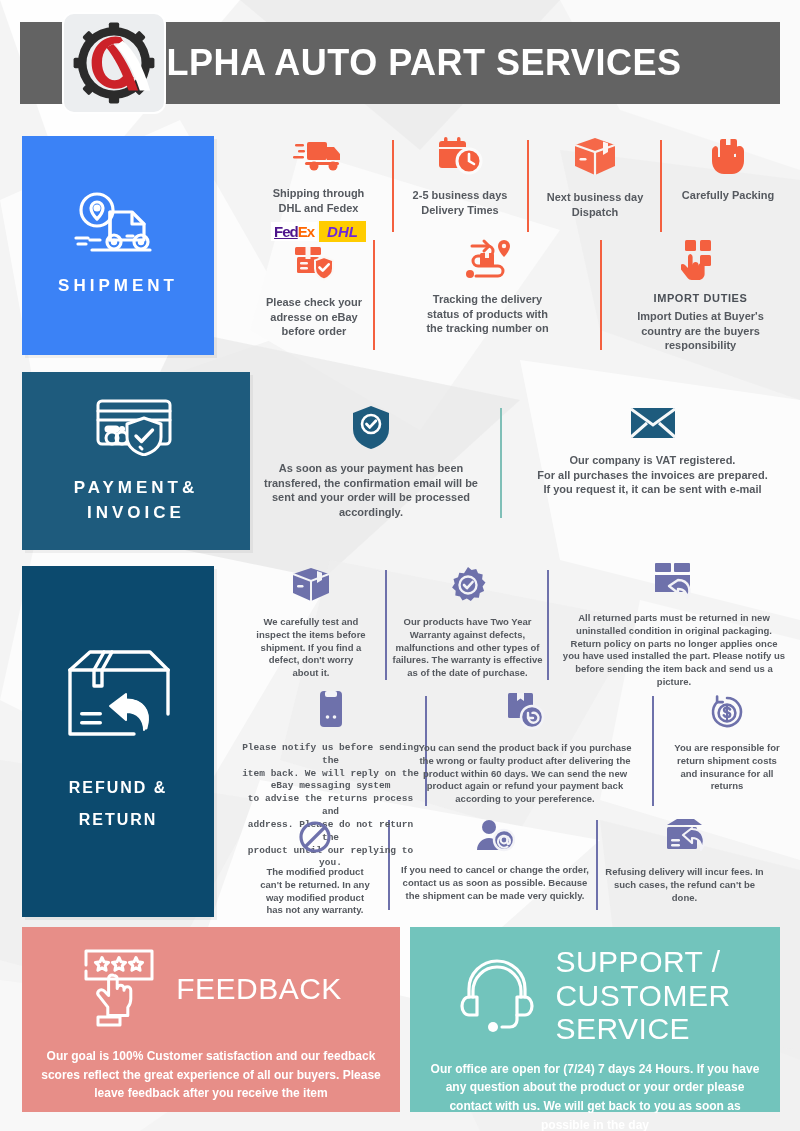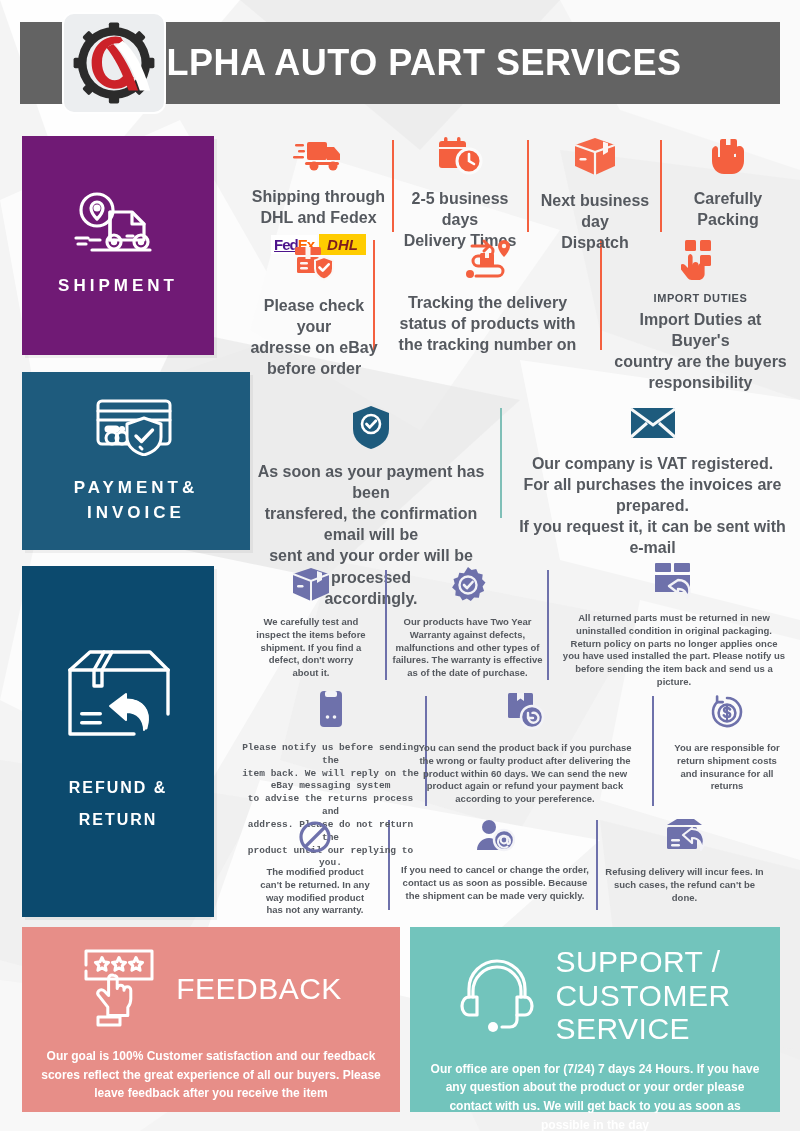--- a/index.html
+++ b/index.html
@@ -52,59 +52,59 @@
     align-items: center; justify-content: center;
     color: #ffffff;
     z-index: 2;
     box-shadow: 3px 3px 0 rgba(0,0,0,0.05);
   }
   .cat-panel .cat-icon { margin-bottom: 16px; }
   .cat-panel .cat-title {
     font-size: 17px; font-weight: 700; letter-spacing: 4px;
     text-align: center; line-height: 1.45;
   }
-  .panel-shipment { background: #701a75; }
+  .panel-shipment { background: #3b82f6; }
   .panel-payment  { background: #1e5b7d; }
   .panel-refund   { background: #0c4a6e; }
 
   
   .cell {
     position: absolute;
     display: flex; flex-direction: column;
     align-items: center;
     text-align: center;
     z-index: 2;
   }
   .cell .c-icon { margin-bottom: 8px; }
   .cell .c-head {
     font-size: 11px; font-weight: 700; color: #4a4f56;
     letter-spacing: 0.6px; margin-bottom: 5px;
   }
   .cell .c-text {
-    font-size: 16px; font-weight: 700; color: #55595f;
+    font-size: 11px; font-weight: 700; color: #55595f;
     line-height: 1.32;
   }
   .cell.small .c-text { font-size: 9.5px; line-height: 1.35; }
 
   .vline { position: absolute; width: 1.5px; z-index: 2; }
   .vline.red    { background: #f4603f; }
   .vline.teal   { background: #7fbfb7; }
   .vline.purple { background: #6e71ab; }
 
   
   .couriers { display: flex; align-items: center; margin-top: 6px; }
   .fedex {
     background: #ffffff; font-size: 15px; font-weight: 800;
     letter-spacing: -1px; line-height: 1; padding: 2px 3px;
     font-family: "Liberation Sans", sans-serif;
   }
   .fedex .fx1 { color: #4d148c; text-decoration: underline; }
   .fedex .fx2 { color: #ff6600; }
   .dhl {
-    background: #ffcc00; color: #7f1d1d;
+    background: #ffcc00; color: #6d28d9;
     font-size: 15px; font-weight: 800; font-style: italic;
     letter-spacing: 0px; line-height: 1;
     padding: 3px 8px; margin-left: 2px;
   }
 
   
   .bottom-card {
     position: absolute; z-index: 2;
     display: flex; flex-direction: column; align-items: center;
     color: #ffffff; padding-top: 18px;

